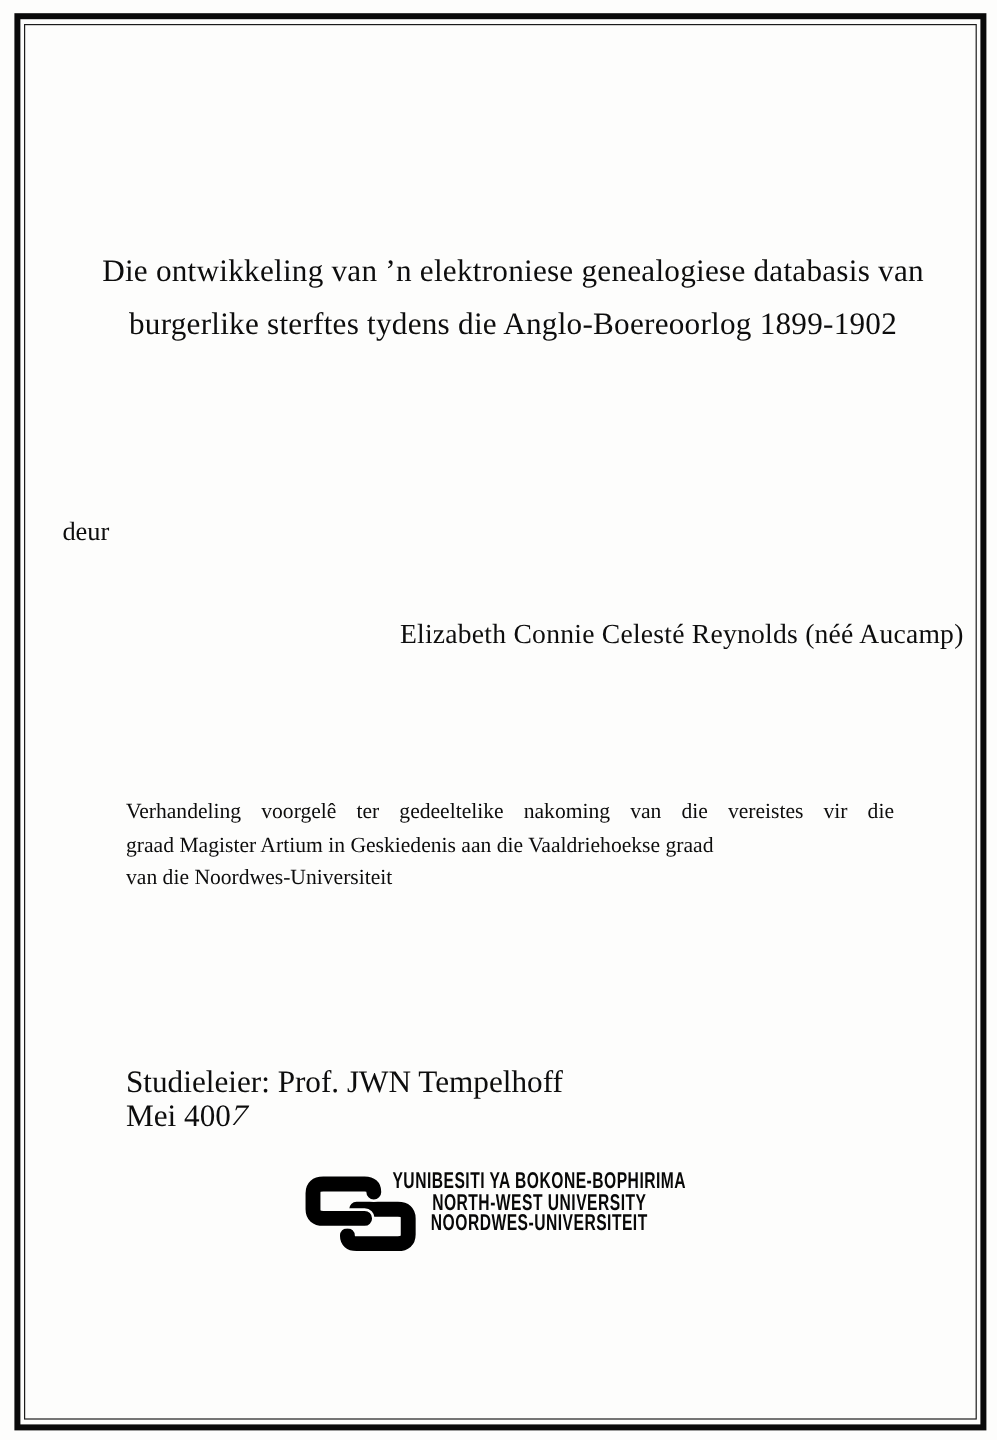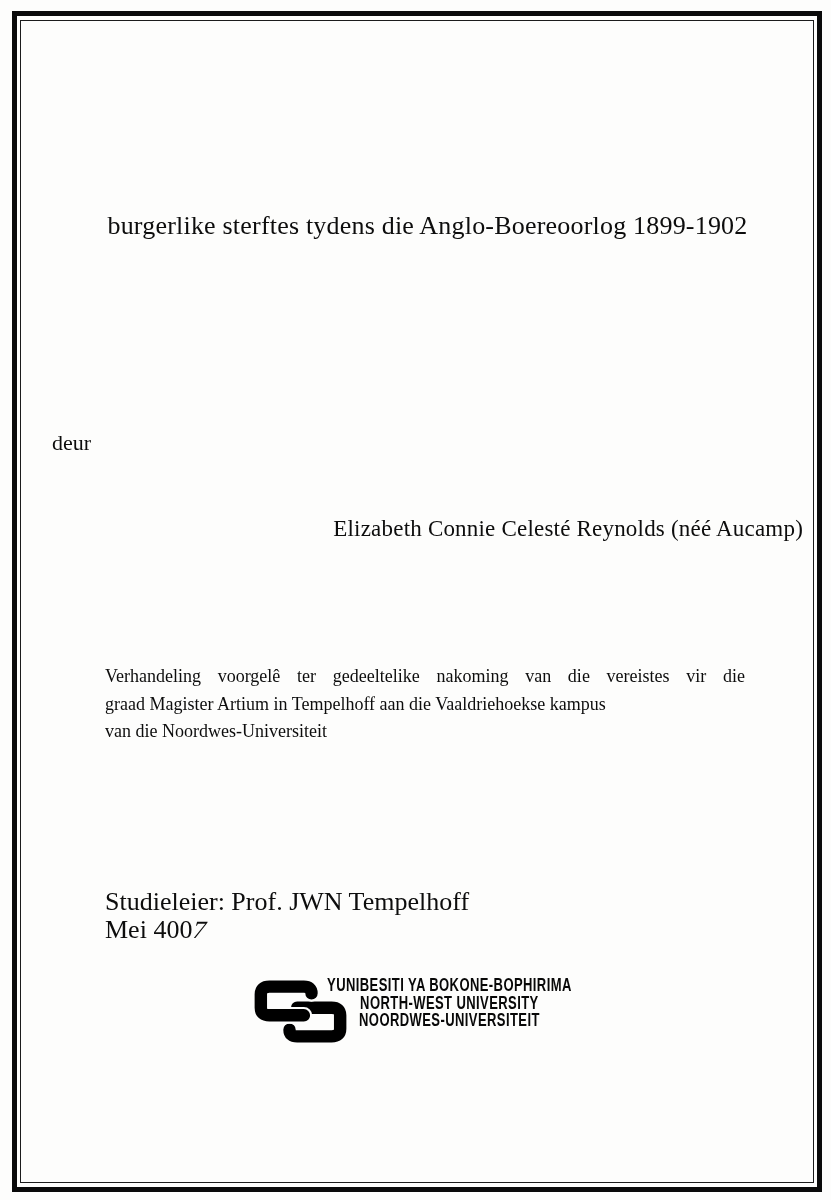--- a/index.html
+++ b/index.html
@@ -89,30 +89,31 @@
 </style>
 </head>
 <body>
 
 <div class="page">
 
   <div class="frame-outer"></div>
   <div class="frame-inner"></div>
 
   <div class="title-block">
+    <div>Die ontwikkeling van ’n elektroniese genealogiese databasis van</div>
     <div>burgerlike sterftes tydens die Anglo-Boereoorlog 1899-1902</div>
   </div>
 
   <div class="byline">deur</div>
 
   <div class="author">Elizabeth Connie Celesté Reynolds (néé Aucamp)</div>
 
   <div class="statement">
     <div class="st-just">Verhandeling voorgelê ter gedeeltelike nakoming van die vereistes vir die</div>
-    <div><span>graad </span><span class="italic">Magister Artium</span><span> in Tempelhoff aan die Vaaldriehoekse kampus</span></div>
+    <div><span>graad </span><span class="italic">Magister Artium</span><span> in Geskiedenis aan die Vaaldriehoekse graad</span></div>
     <div>van die Noordwes-Universiteit</div>
   </div>
 
   <div class="supervisor-block">
     <div>Studieleier: Prof. JWN Tempelhoff</div>
     <div><span>Mei 400</span><span class="year-glyph">7</span></div>
   </div>
 
   <svg class="logo-mark" viewBox="0 0 97 68" xmlns="http://www.w3.org/2000/svg" aria-hidden="true">
 

